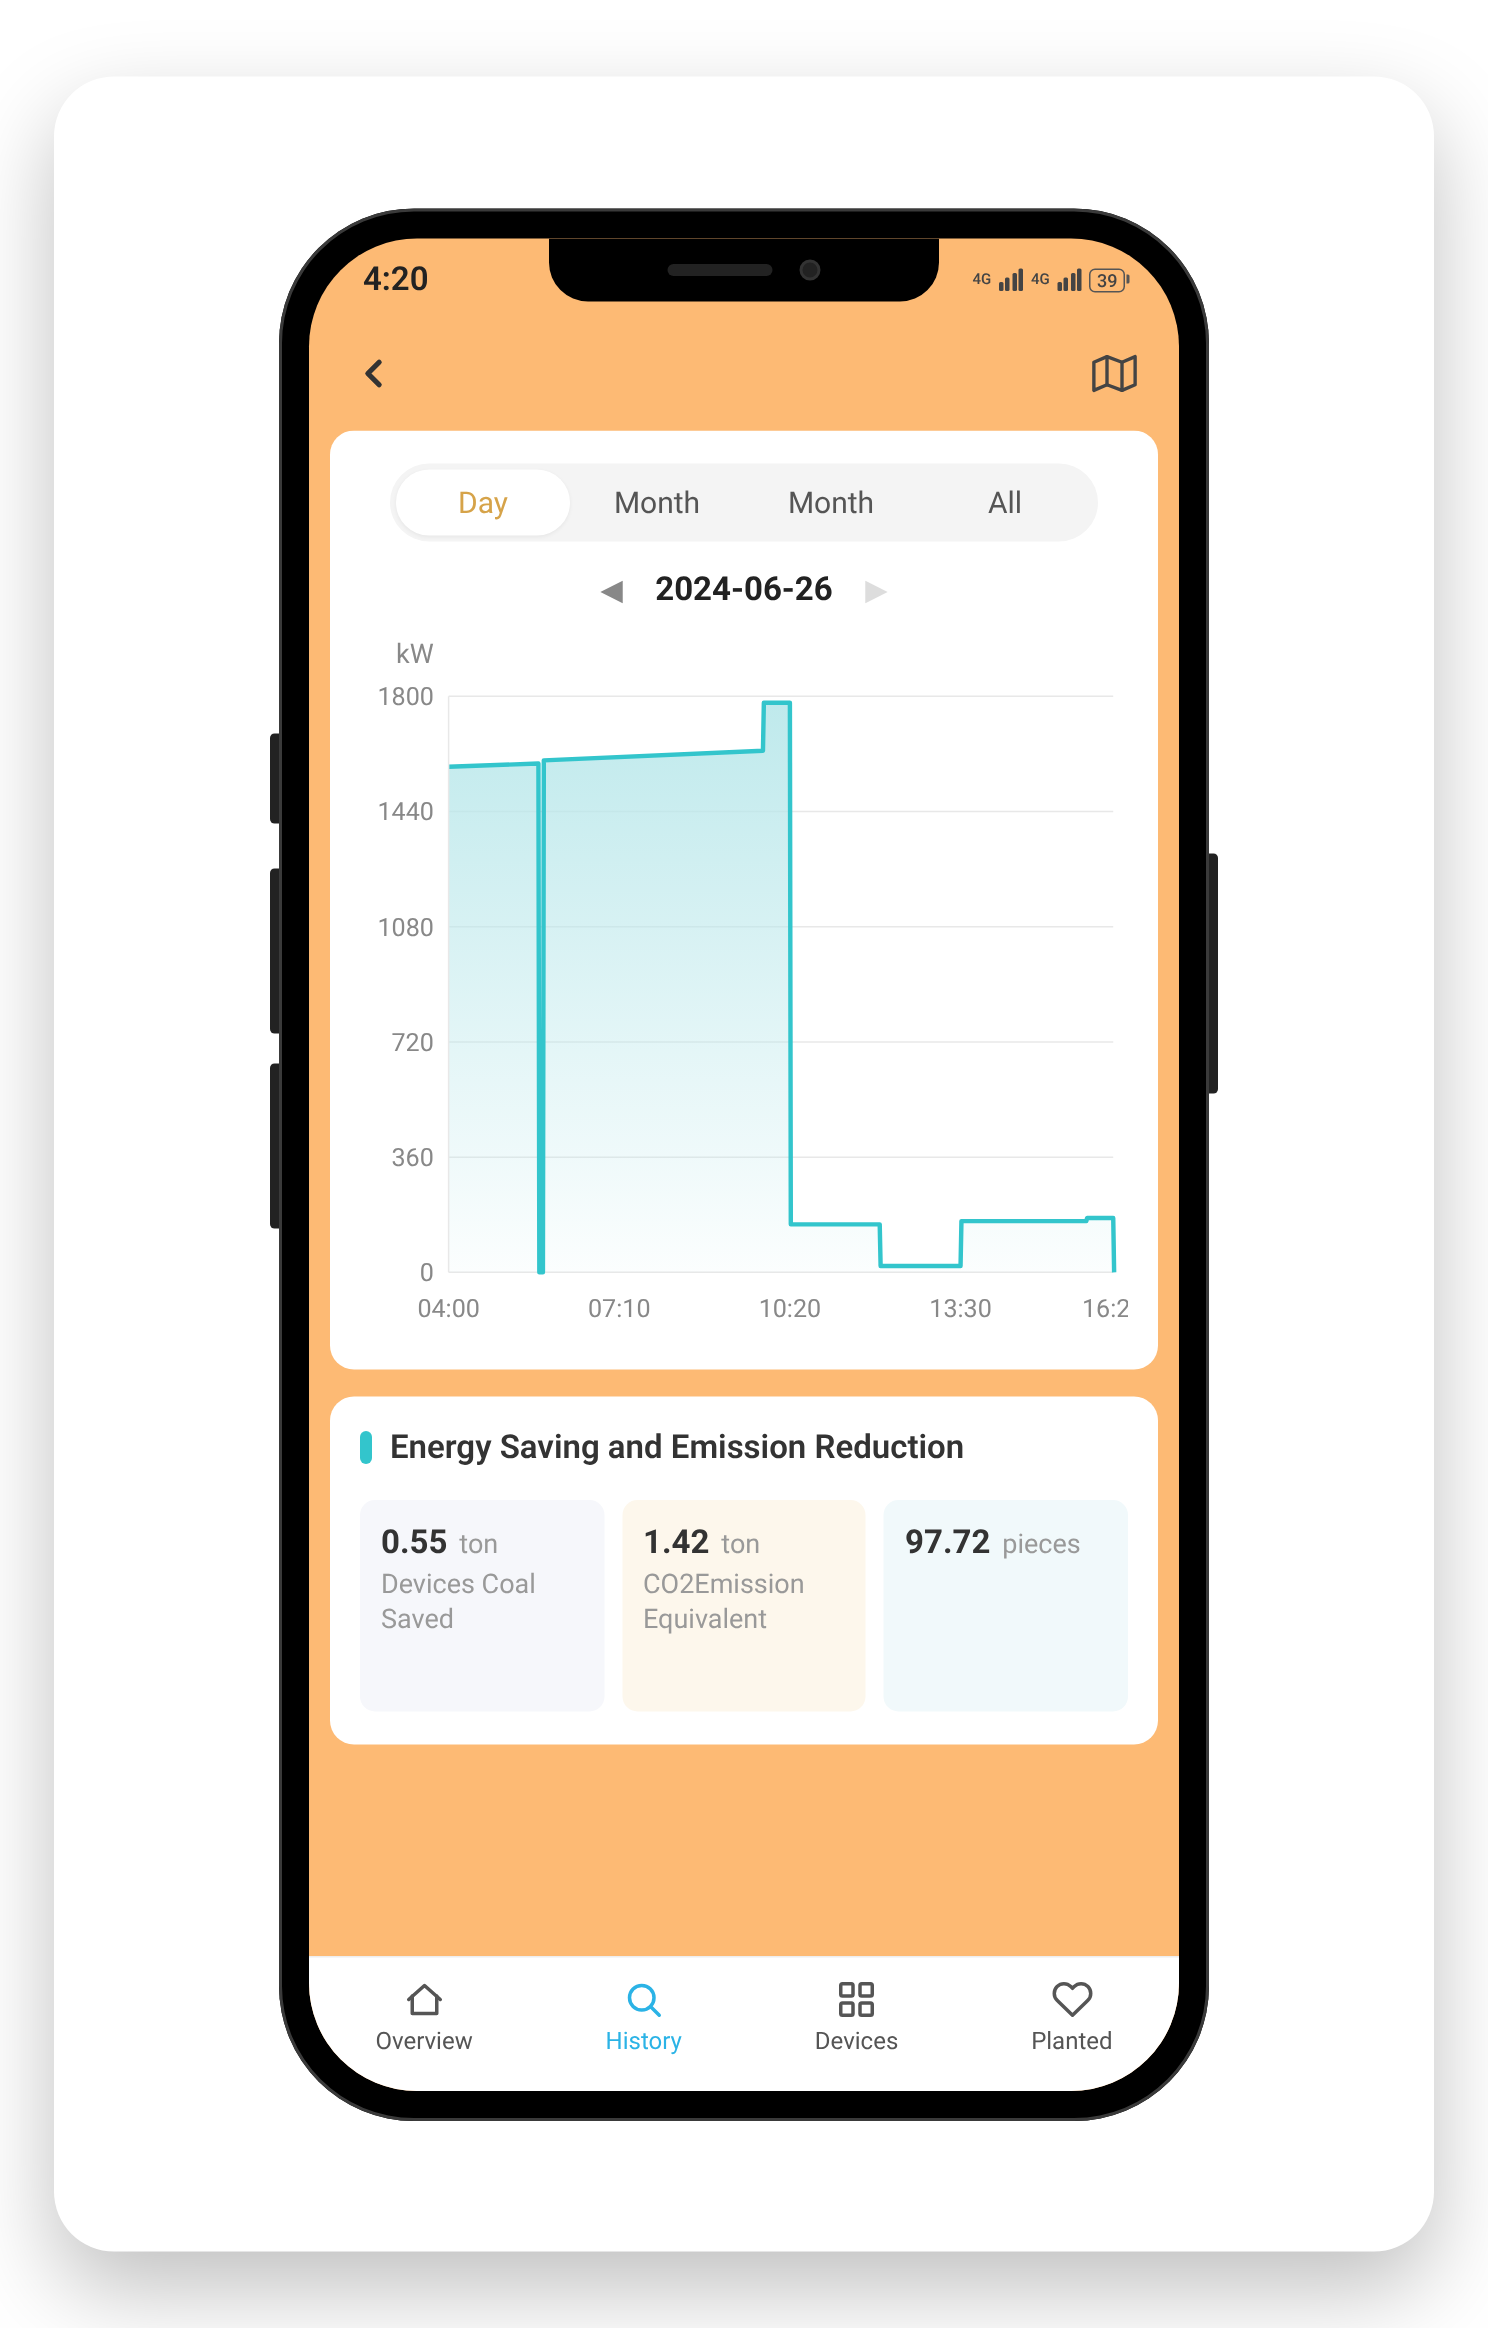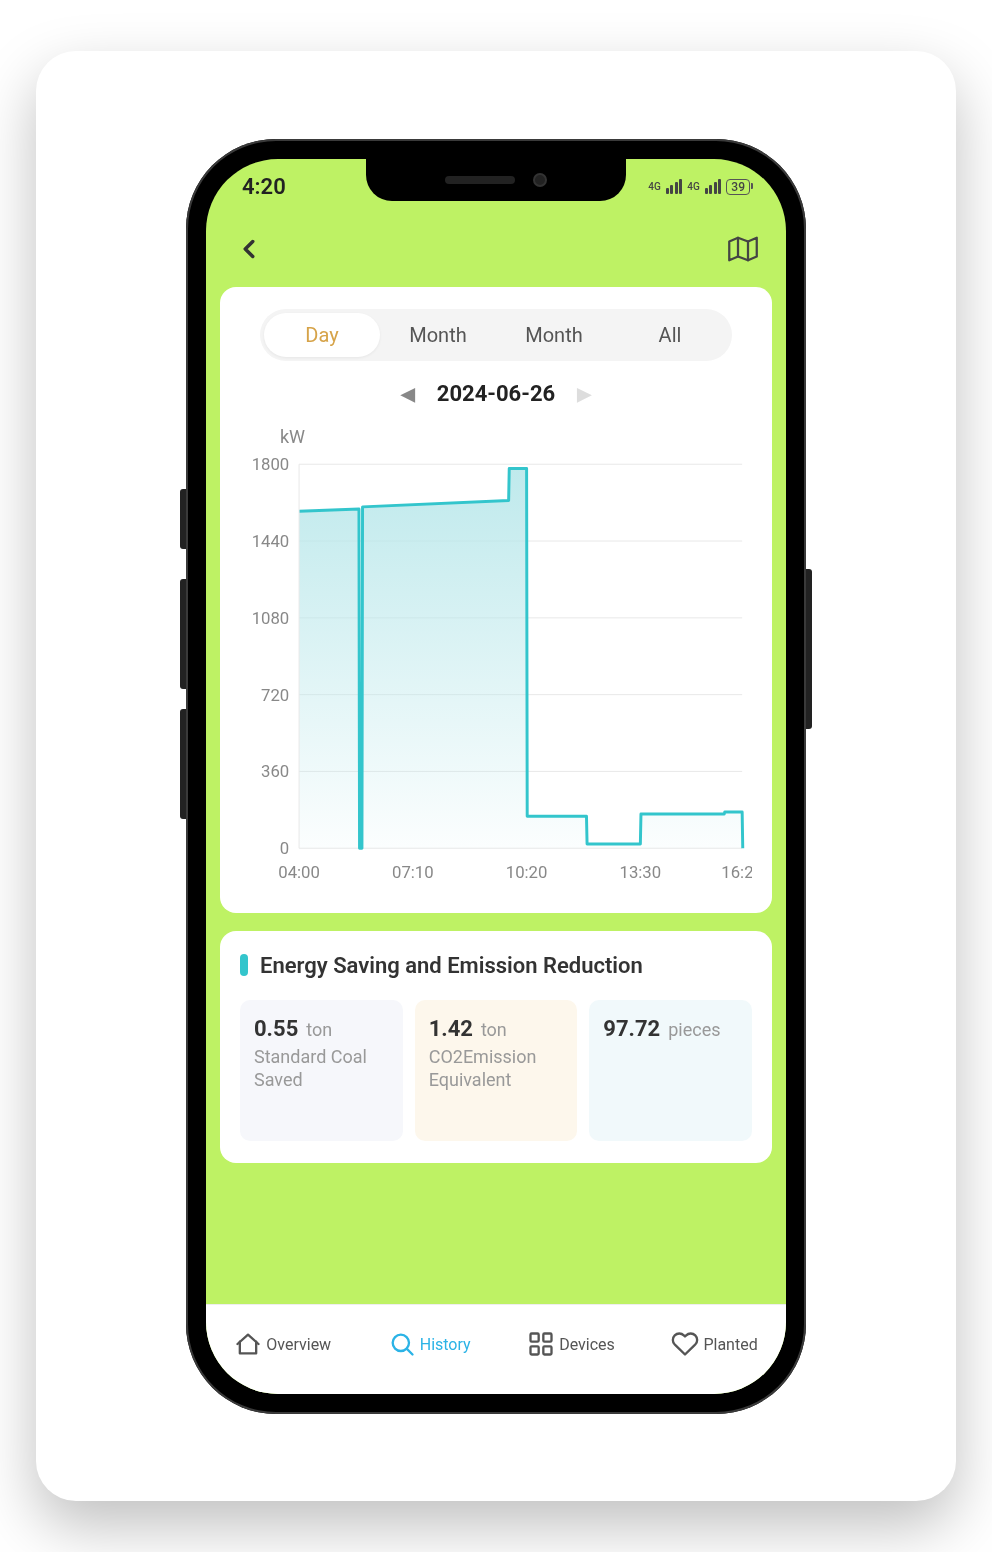--- a/index.html
+++ b/index.html
@@ -17,21 +17,21 @@
   }
   .phone::before {
     content:""; position:absolute; left:-6px; top:350px; width:6px; height:60px; background:#222; border-radius:3px 0 0 3px;
   }
   .phone::after {
     content:""; position:absolute; left:-6px; top:440px; width:6px; height:110px; background:#222; border-radius:3px 0 0 3px;
     box-shadow: 0 130px 0 #222;
   }
   .phone-right-btn { position:absolute; right:-6px; top:430px; width:6px; height:160px; background:#222; border-radius:0 3px 3px 0; }
   .screen {
-    width: 100%; height: 100%; background: #bef264; border-radius: 72px; overflow: hidden;
+    width: 100%; height: 100%; background: #fdba74; border-radius: 72px; overflow: hidden;
     position: relative; display: flex; flex-direction: column;
   }
   .notch {
     position: absolute; top: 0; left: 50%; transform: translateX(-50%);
     width: 260px; height: 42px; background: #000; border-radius: 0 0 26px 26px;
     z-index: 10; display:flex; align-items:center; justify-content:center; gap:18px;
   }
   .notch .speaker { width: 70px; height: 8px; background: #222; border-radius: 4px; }
   .notch .cam { width: 14px; height: 14px; background: #222; border-radius: 50%; border:2px solid #333; }
   .status-bar {
@@ -67,36 +67,36 @@
     border-radius: 26px; cursor: pointer; font-weight:400;
   }
   .range-tab.active { background: #fff; color: #d6a349; box-shadow: 0 1px 3px rgba(0,0,0,0.06);}
   .date-picker {
     display: flex; align-items: center; justify-content: center; gap: 22px;
     font-size: 22px; font-weight: 700; color: #222; margin-bottom: 20px;
   }
   .date-picker .arrow { color: #888; cursor: pointer; font-size:18px;}
   .date-picker .arrow.disabled { color: #ddd; }
   .chart-wrap { position: relative; }
-  .y-unit { font-size: 18px; color: #888; margin-left: 40px; margin-bottom:4px;}
+  .y-unit { font-size: 18px; color: #888; margin-left: 24px; margin-bottom:4px;}
   .chart-svg { width: 100%; height: 440px; display:block;}
   .savings-grid { display: flex; gap: 12px; margin-top: 10px;}
   .saving-box { flex: 1; padding: 16px 14px 50px; border-radius: 10px;}
   .saving-box.coal { background: #f6f7fb;}
   .saving-box.co2 { background: #fdf7ec;}
   .saving-box.tree { background: #f1f9fb;}
   .sv-val { font-size: 22px; font-weight: 700; color: #333; display:inline;}
   .sv-unit { font-size: 18px; color: #999; margin-left:4px;}
   .sv-label { font-size: 18px; color: #999; margin-top: 4px; line-height:1.3;}
   .tab-bar {
     height: 90px; background: #fff; border-top: 1px solid #eee;
     display: flex; align-items: center; justify-content: space-around;
     padding-bottom: 10px;
   }
-  .tab-item { display:flex; flex-direction:row; align-items:center; gap:4px; font-size:16px; color:#555; cursor:pointer;}
+  .tab-item { display:flex; flex-direction:column; align-items:center; gap:4px; font-size:16px; color:#555; cursor:pointer;}
   .tab-item.active { color:#2bb3e6;}
   .tab-item svg { width:28px; height:28px;}
 </style>
 </head>
 <body>
 
 <div class="outer-card">
   <div class="phone">
     <div class="phone-right-btn"></div>
     <div class="screen">
@@ -190,21 +190,21 @@
               </svg>
           </div>
         </div>
 
         <div class="card">
           <div class="card-title">Energy Saving and Emission Reduction</div>
           <div class="savings-grid">
             <div class="saving-box coal">
               <span class="sv-val">0.55</span>
               <span class="sv-unit">ton</span>
-              <div class="sv-label">Standard Coal Saved</div>
+              <div class="sv-label">Devices Coal Saved</div>
             </div>
             <div class="saving-box co2">
               <span class="sv-val">1.42</span>
               <span class="sv-unit">ton</span>
               <div class="sv-label">CO2Emission Equivalent</div>
             </div>
             <div class="saving-box tree">
               <span class="sv-val">97.72</span>
               <span class="sv-unit">pieces</span>
             </div>

